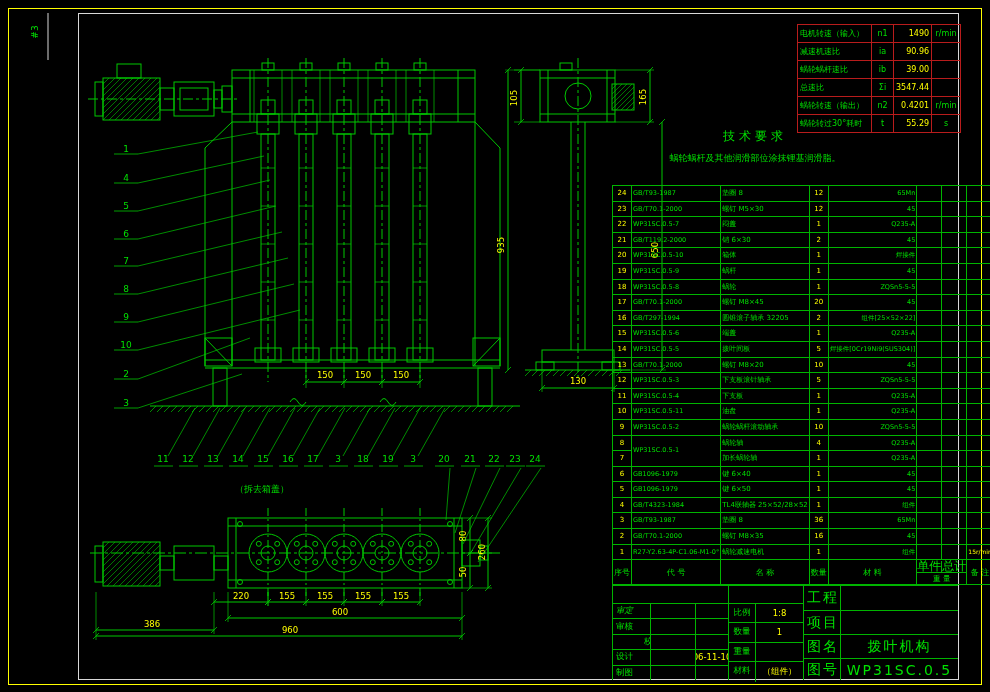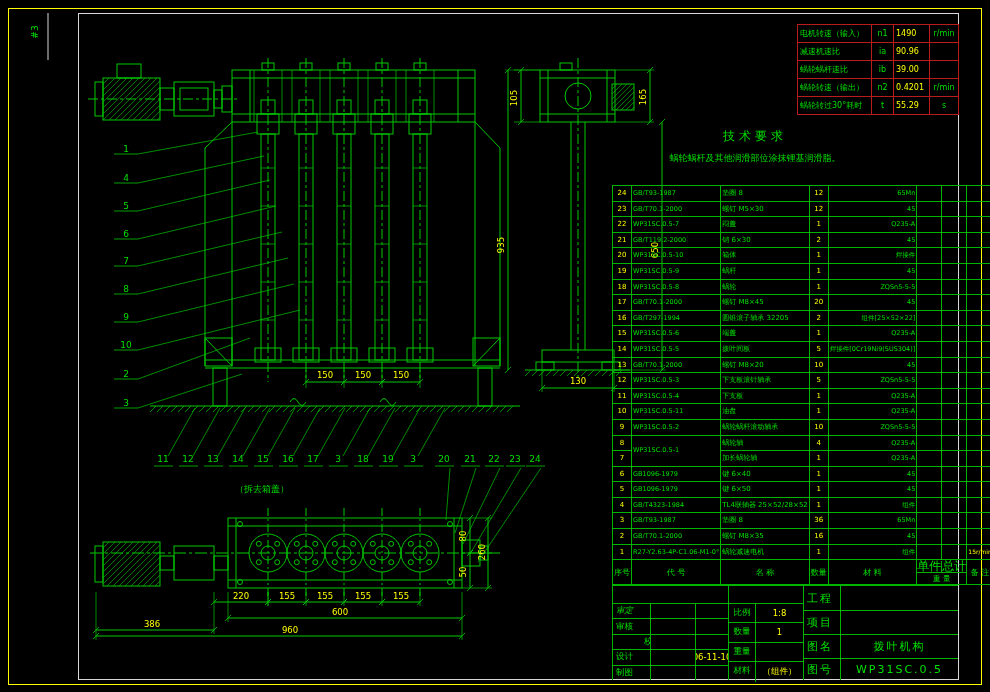--- a/index.html
+++ b/index.html
@@ -7,21 +7,21 @@
         font-family:"DejaVu Sans",sans-serif;color:#00e000;}
   .abs{position:absolute;}
   svg{position:absolute;left:0;top:0;}
   
   #frame-outer{left:8px;top:8px;width:972px;height:675px;border:1px solid #ffff00;}
   #frame-inner{left:78px;top:13px;width:879px;height:665px;border:1px solid #d8d8d8;}
   
   #spec{left:797px;top:24px;border-collapse:collapse;table-layout:fixed;}
   #spec td{border:1px solid #b91c1c;font-size:8px;height:17px;padding:0 2px;
            white-space:nowrap;overflow:hidden;color:#00e000;}
-  #spec td.val{color:#ffff00;text-align:left;}
+  #spec td.val{color:#ffff00;text-align:right;}
   #spec td.sym{text-align:center;color:#00e000;}
   #spec td.unit{text-align:center;}
   
   #tech{left:640px;top:128px;width:230px;text-align:center;}
   #tech .tr-title{font-size:12px;letter-spacing:4px;color:#00e000;}
   #tech .tr-line{font-size:9px;margin-top:7px;color:#00e000;white-space:nowrap;}
   
   #bom{left:612px;top:185px;border-collapse:collapse;table-layout:fixed;}
   #bom td{border:1px solid #00b400;font-size:7px;height:14.6px;line-height:14.6px;
           padding:0 1px;white-space:nowrap;overflow:hidden;color:#00e000;}
@@ -32,21 +32,21 @@
   #bom tr.hdr td{height:24px;line-height:normal;text-align:center;font-size:8px;color:#00e000;}
   .wtop{display:flex;border-bottom:1px solid #00b400;}
   .wtop span{flex:1;font-size:12px;line-height:11px;}
   .wtop span:first-child{border-right:1px solid #00b400;}
   .wbot{font-size:7.5px;line-height:11px;}
   .tb-cell{position:absolute;border-left:1px solid #00b400;border-top:1px solid #00b400;
            box-sizing:border-box;font-size:8.5px;display:flex;align-items:center;
            justify-content:center;white-space:nowrap;overflow:hidden;}
   .tb-cell.left{justify-content:flex-start;padding-left:3px;}
   .tb-val{color:#ffff00;}
-  .tb-big{font-size:11px;letter-spacing:2px;text-align:center;}
+  .tb-big{font-size:14px;letter-spacing:2px;text-align:center;}
 </style>
 </head>
 <body>
 
 <div id="page">
   <svg id="draw" width="990" height="692">
       <text x="38" y="32" fill="#00e000" font-size="9" text-anchor="middle" transform="rotate(-90 38 32)">#3</text>
       <line x1="48" y1="13" x2="48" y2="60" stroke="#d8d8d8" stroke-width="1"></line>
       <line x1="88" y1="99" x2="238" y2="99" stroke="#00c800" stroke-width="1" stroke-dasharray="10 3 3 3"></line>
       <rect x="95" y="82" width="8" height="34" fill="none" stroke="#00c800" stroke-width="1"></rect>
@@ -523,20 +523,26 @@
     <td class="val">90.96</td>
     <td class="unit"></td>
         </tr>
         <tr>
           <td>蜗轮蜗杆速比</td>
     <td class="sym">ib</td>
     <td class="val">39.00</td>
     <td class="unit"></td>
         </tr>
         <tr>
+          <td>总速比</td>
+    <td class="sym">Σi</td>
+    <td class="val">3547.44</td>
+    <td class="unit"></td>
+        </tr>
+        <tr>
           <td>蜗轮转速（输出）</td>
     <td class="sym">n2</td>
     <td class="val">0.4201</td>
     <td class="unit">r/min</td>
         </tr>
         <tr>
           <td>蜗轮转过30°耗时</td>
     <td class="sym">t</td>
     <td class="val">55.29</td>
     <td class="unit">s</td>

